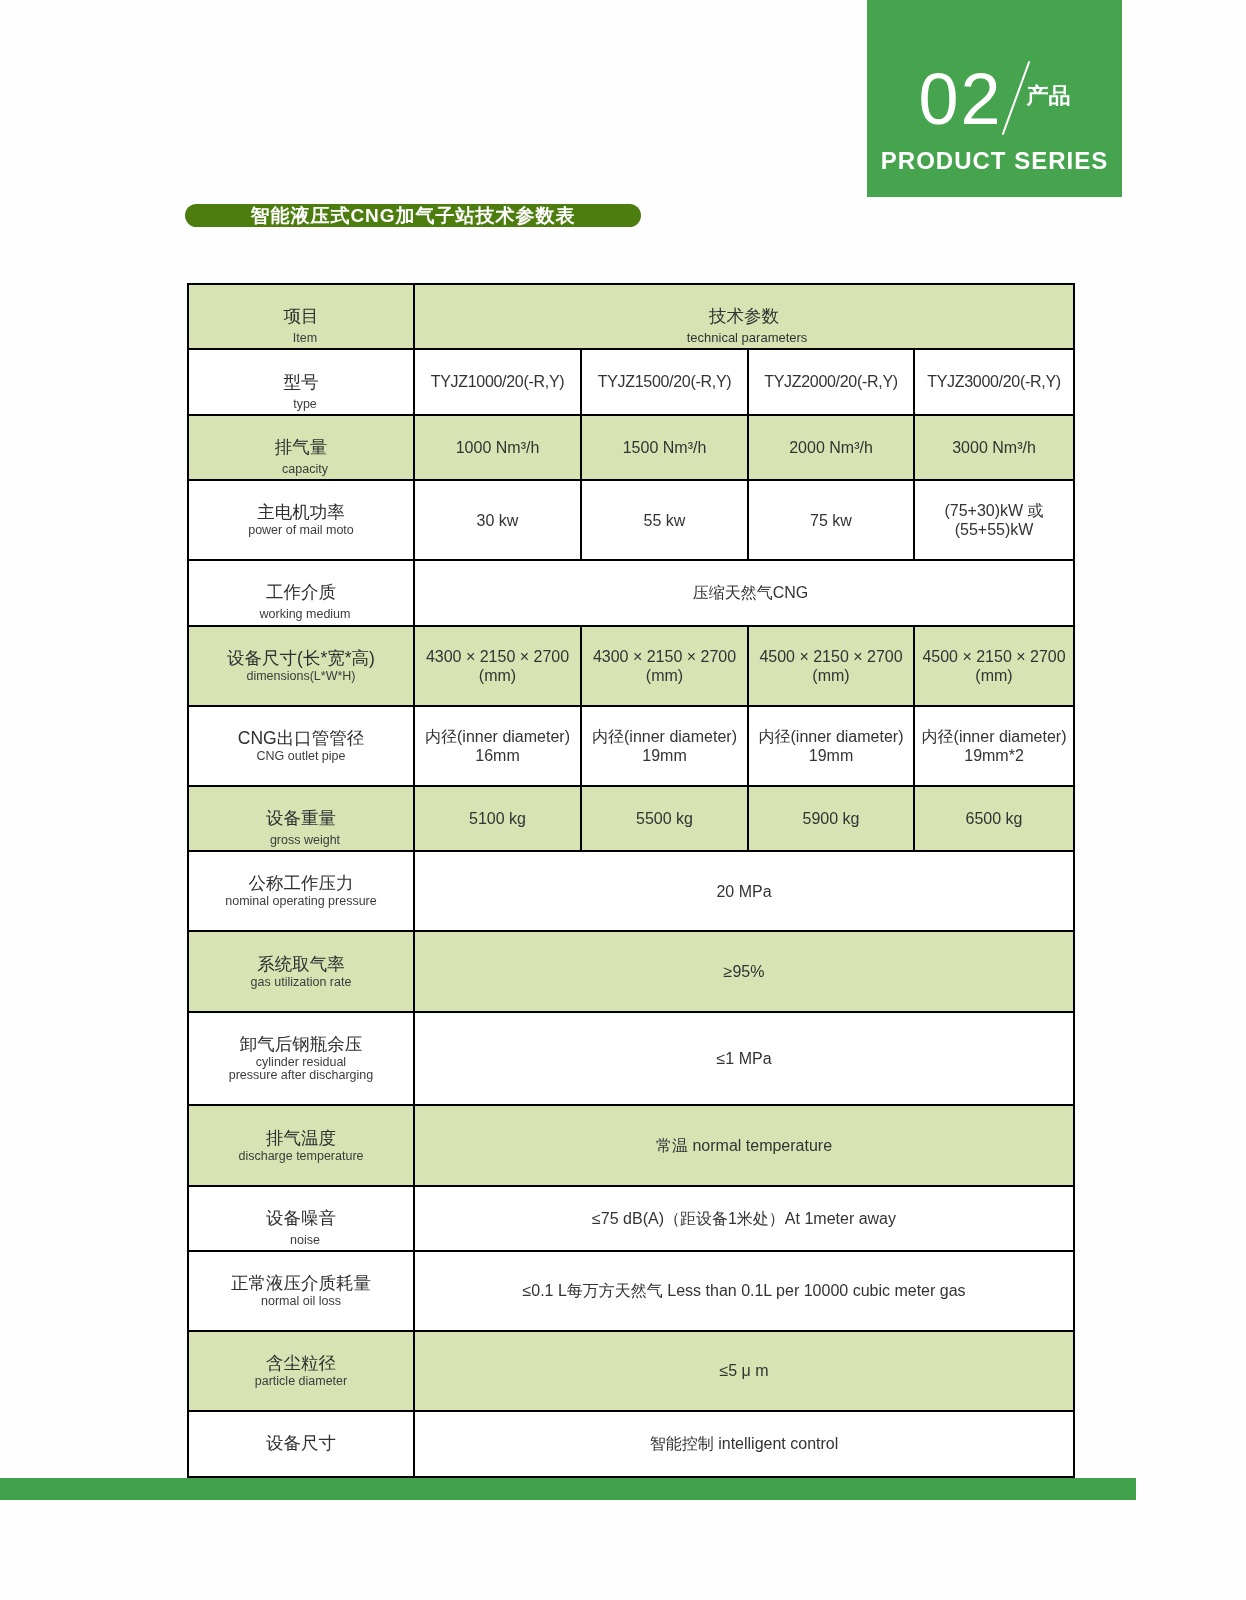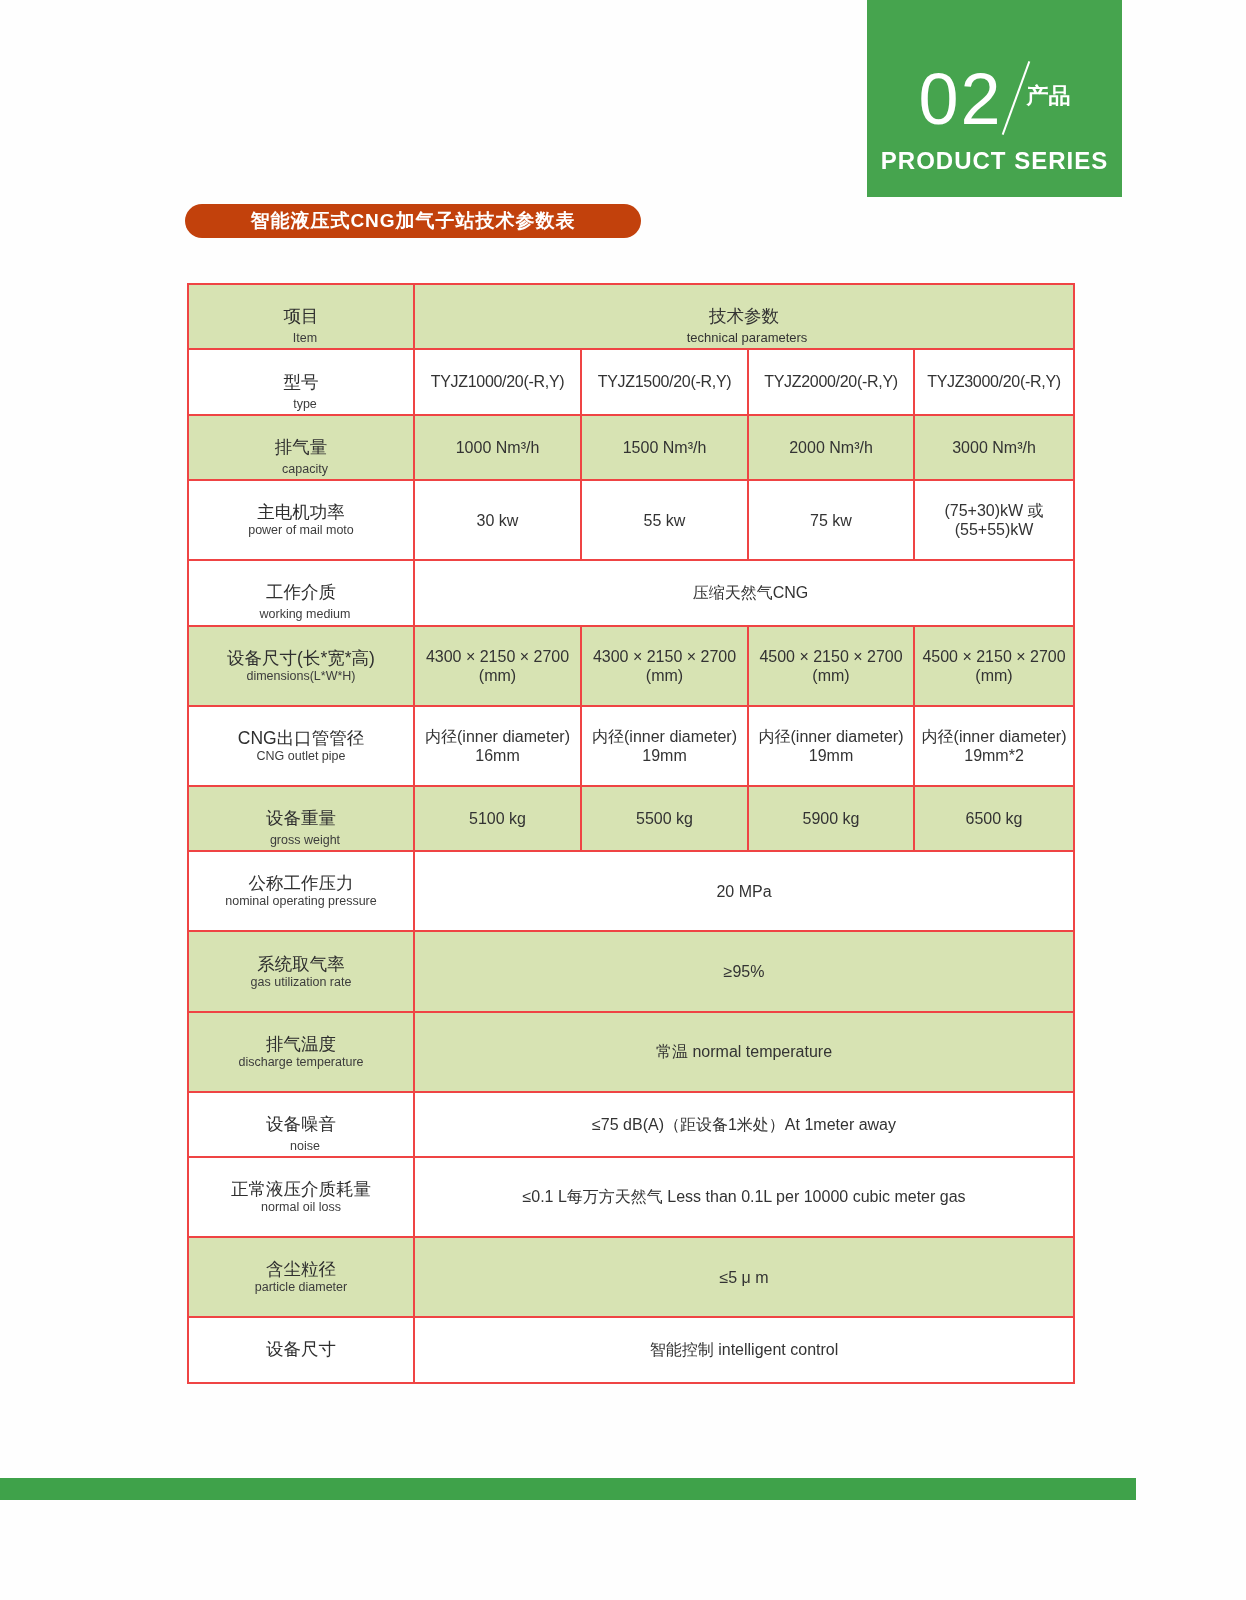--- a/index.html
+++ b/index.html
@@ -52,22 +52,22 @@
     font-size: 24px;
     font-weight: 700;
     letter-spacing: 1px;
     margin-top: 8px;
   }
 
   
   .title-pill {
     position: absolute;
     left: 185px; top: 204px;
-    width: 456px; height: 34px;
-    background: #c2410c;
+    width: 456px; height: 23px;
+    background: #4d7c0f;
     border-radius: 17px;
     color: #ffffff;
     font-size: 19px;
     font-weight: 700;
     display: flex;
     align-items: center;
     justify-content: center;
     letter-spacing: 1px;
   }
 
@@ -77,21 +77,21 @@
     left: 187px; top: 283px;
     width: 886px;
   }
   table.params {
     width: 100%;
     border-collapse: collapse;
     table-layout: fixed;
     color: #333333;
   }
   table.params td {
-    border: 2px solid #ef4444;
+    border: 2px solid #000000;
     vertical-align: middle;
     text-align: center;
     font-size: 16px;
     white-space: pre-line;
     line-height: 1.2;
     padding: 2px 1px;
   }
   tr.g td { background: #d7e3b3; }
   tr.w td { background: #ffffff; }
 
@@ -265,20 +265,28 @@
       </tr>
 
       <tr class="g h44">
         <td class="label">
           <span class="cn">系统取气率</span>
           <span class="en stack">gas utilization rate</span>
         </td>
         <td colspan="4" class="spanval">≥95%</td>
       </tr>
 
+      <tr class="w h50">
+        <td class="label">
+          <span class="cn">卸气后钢瓶余压</span>
+          <span class="en stack">cylinder residual
+pressure after discharging</span>
+        </td>
+        <td colspan="4" class="spanval">≤1 MPa</td>
+      </tr>
 
       <tr class="g h48">
         <td class="label">
           <span class="cn">排气温度</span>
           <span class="en stack">discharge temperature</span>
         </td>
         <td colspan="4" class="spanval">常温 normal temperature</td>
       </tr>
 
       <tr class="w h48">

